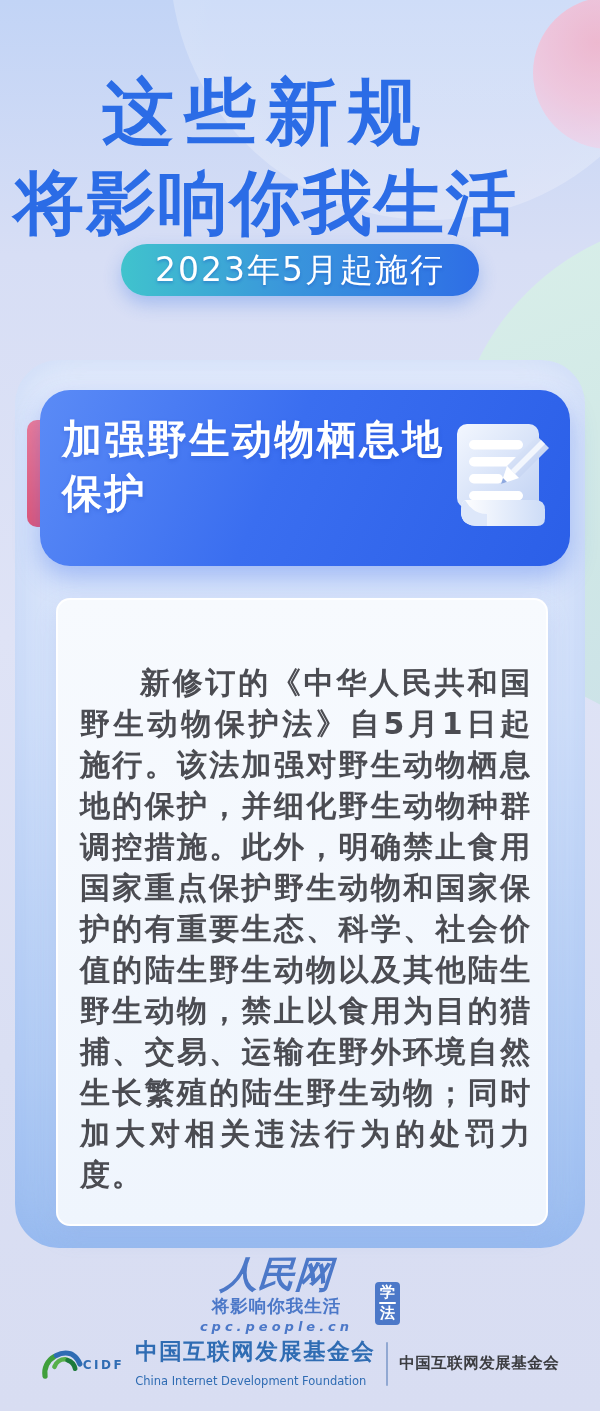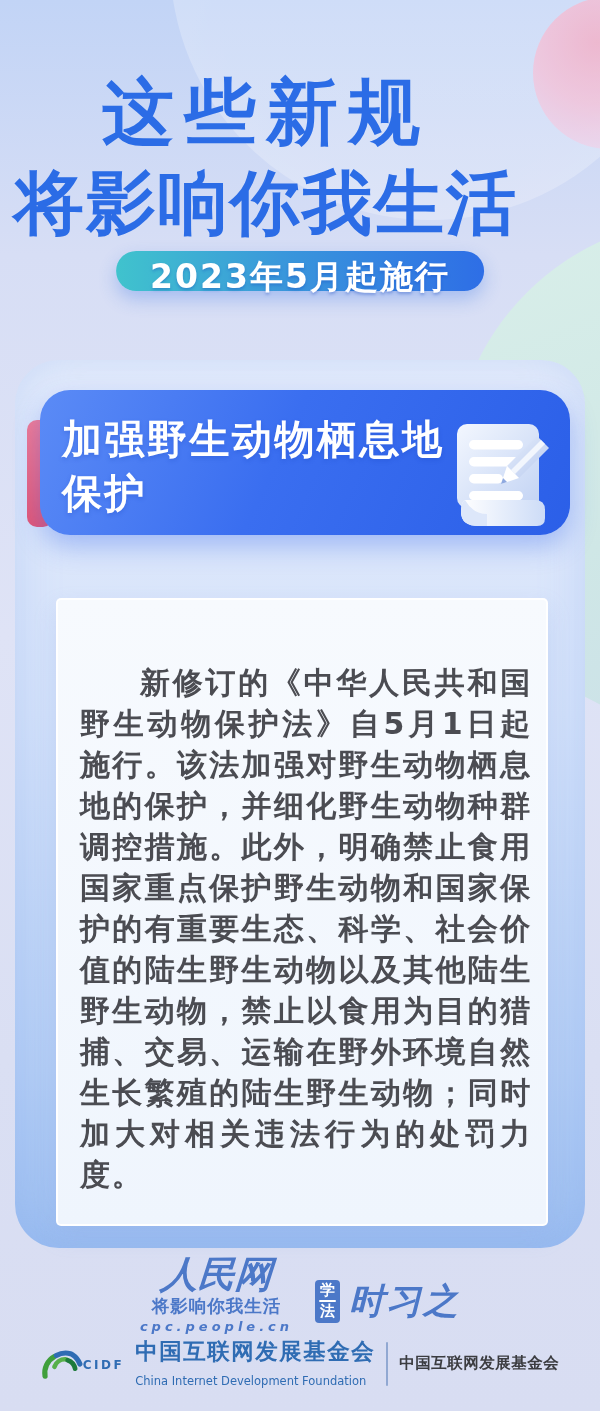--- a/index.html
+++ b/index.html
@@ -26,52 +26,52 @@
   .headline{position:absolute;left:0;top:64px;width:532px;text-align:center;z-index:3;}
   .headline .l1{
     font-size:72px;font-weight:900;letter-spacing:10px;line-height:96px;
     color:var(--title-blue);
   }
   .headline .l2{
     font-size:70px;font-weight:900;letter-spacing:2px;line-height:86px;
     color:var(--title-blue);
   }
   .date-pill{
-    position:absolute;left:50%;top:251px;transform:translateX(-50%);z-index:3;
-    height:40px;line-height:52px;padding:0 34px;border-radius:27px;
+    position:absolute;left:50%;top:244px;transform:translateX(-50%);z-index:3;
+    height:52px;line-height:52px;padding:0 34px;border-radius:27px;
     background:linear-gradient(90deg,#40c3cd 0%,#3a97db 45%,#2e6ee6 100%);
-    color:#ffffff;font-size:33px;font-weight:700;letter-spacing:2px;white-space:nowrap;
+    color:#ffffff;font-size:33px;font-weight:400;letter-spacing:2px;white-space:nowrap;
     box-shadow:0 8px 18px rgba(46,110,230,.30);
     text-shadow:0 2px 3px rgba(20,70,190,.35);
   }
   
   .panel{
     position:absolute;left:15px;top:360px;width:570px;height:888px;border-radius:44px;z-index:2;
     background:linear-gradient(180deg,#e6edfc 0%,#d3e1fa 40%,#b3cdf5 80%,#9cbef1 100%);
     box-shadow:inset 0 0 46px rgba(125,165,235,.28);
   }
   
   .head-card{
-    position:absolute;left:40px;top:390px;width:530px;height:145px;border-radius:30px;z-index:4;
+    position:absolute;left:40px;top:390px;width:530px;height:176px;border-radius:30px;z-index:4;
     background:linear-gradient(115deg,#5b8bf6 0%,#3a6ef0 45%,#2b5fe8 100%);
     box-shadow:0 12px 26px rgba(52,103,235,.35);
   }
   .pink-tab{
     position:absolute;left:27px;top:420px;width:26px;height:107px;border-radius:10px;z-index:3;
     background:linear-gradient(180deg,#f07b95 0%,#e45574 100%);
   }
   .head-card .title{
     position:absolute;left:22px;top:22px;width:400px;
     color:#ffffff;font-size:40px;font-weight:800;letter-spacing:2.5px;line-height:54px;
     text-shadow:0 2px 4px rgba(25,70,190,.28);
   }
   .doc-icon{position:absolute;right:16px;top:32px;width:102px;height:112px;}
   
   .body-card{
-    position:absolute;left:56px;top:598px;width:492px;height:628px;border-radius:5px;z-index:4;
+    position:absolute;left:56px;top:598px;width:492px;height:628px;border-radius:14px;z-index:4;
     background:linear-gradient(180deg,#f7fafe 0%,#eff5fd 100%);
     border:2px solid rgba(255,255,255,.95);box-sizing:border-box;
     box-shadow:0 10px 22px rgba(140,170,230,.22);
   }
   .body-card .text{
     margin:62px 18px 0 22px;width:452px;
     font-size:30px;line-height:41px;letter-spacing:1.8px;font-weight:600;
     color:#4b4c52;text-indent:2em;text-align:justify;
   }
   
@@ -164,21 +164,20 @@
       <div class="people-script">人民网</div>
       <div class="people-site">将影响你我生活</div>
       <div class="people-url">cpc.people.cn</div>
     </div>
     <div class="xuefa-block">
       <div class="xuefa-badge">
         <span>学</span>
         <span class="bar"></span>
         <span>法</span>
       </div>
-      <div class="xuefa-title">时习之</div>
     </div>
   </div>
 
   <div class="footer-cidf">
     <div class="cidf-logo">
       <svg width="42" height="32" viewBox="0 0 44 34">
         <path d="M4,30 A20,20 0 0 1 14,9" fill="none" stroke="#3f9f3c" stroke-width="5.5" stroke-linecap="round"></path>
         <path d="M16,8 A20,20 0 0 1 31,6" fill="none" stroke="#2f6cb3" stroke-width="5.5" stroke-linecap="round"></path>
         <path d="M14,20 A12,12 0 0 1 26,12" fill="none" stroke="#57b04a" stroke-width="5" stroke-linecap="round"></path>
         <path d="M28,13 A12,12 0 0 1 36,22" fill="none" stroke="#1c7a3a" stroke-width="5" stroke-linecap="round"></path>

